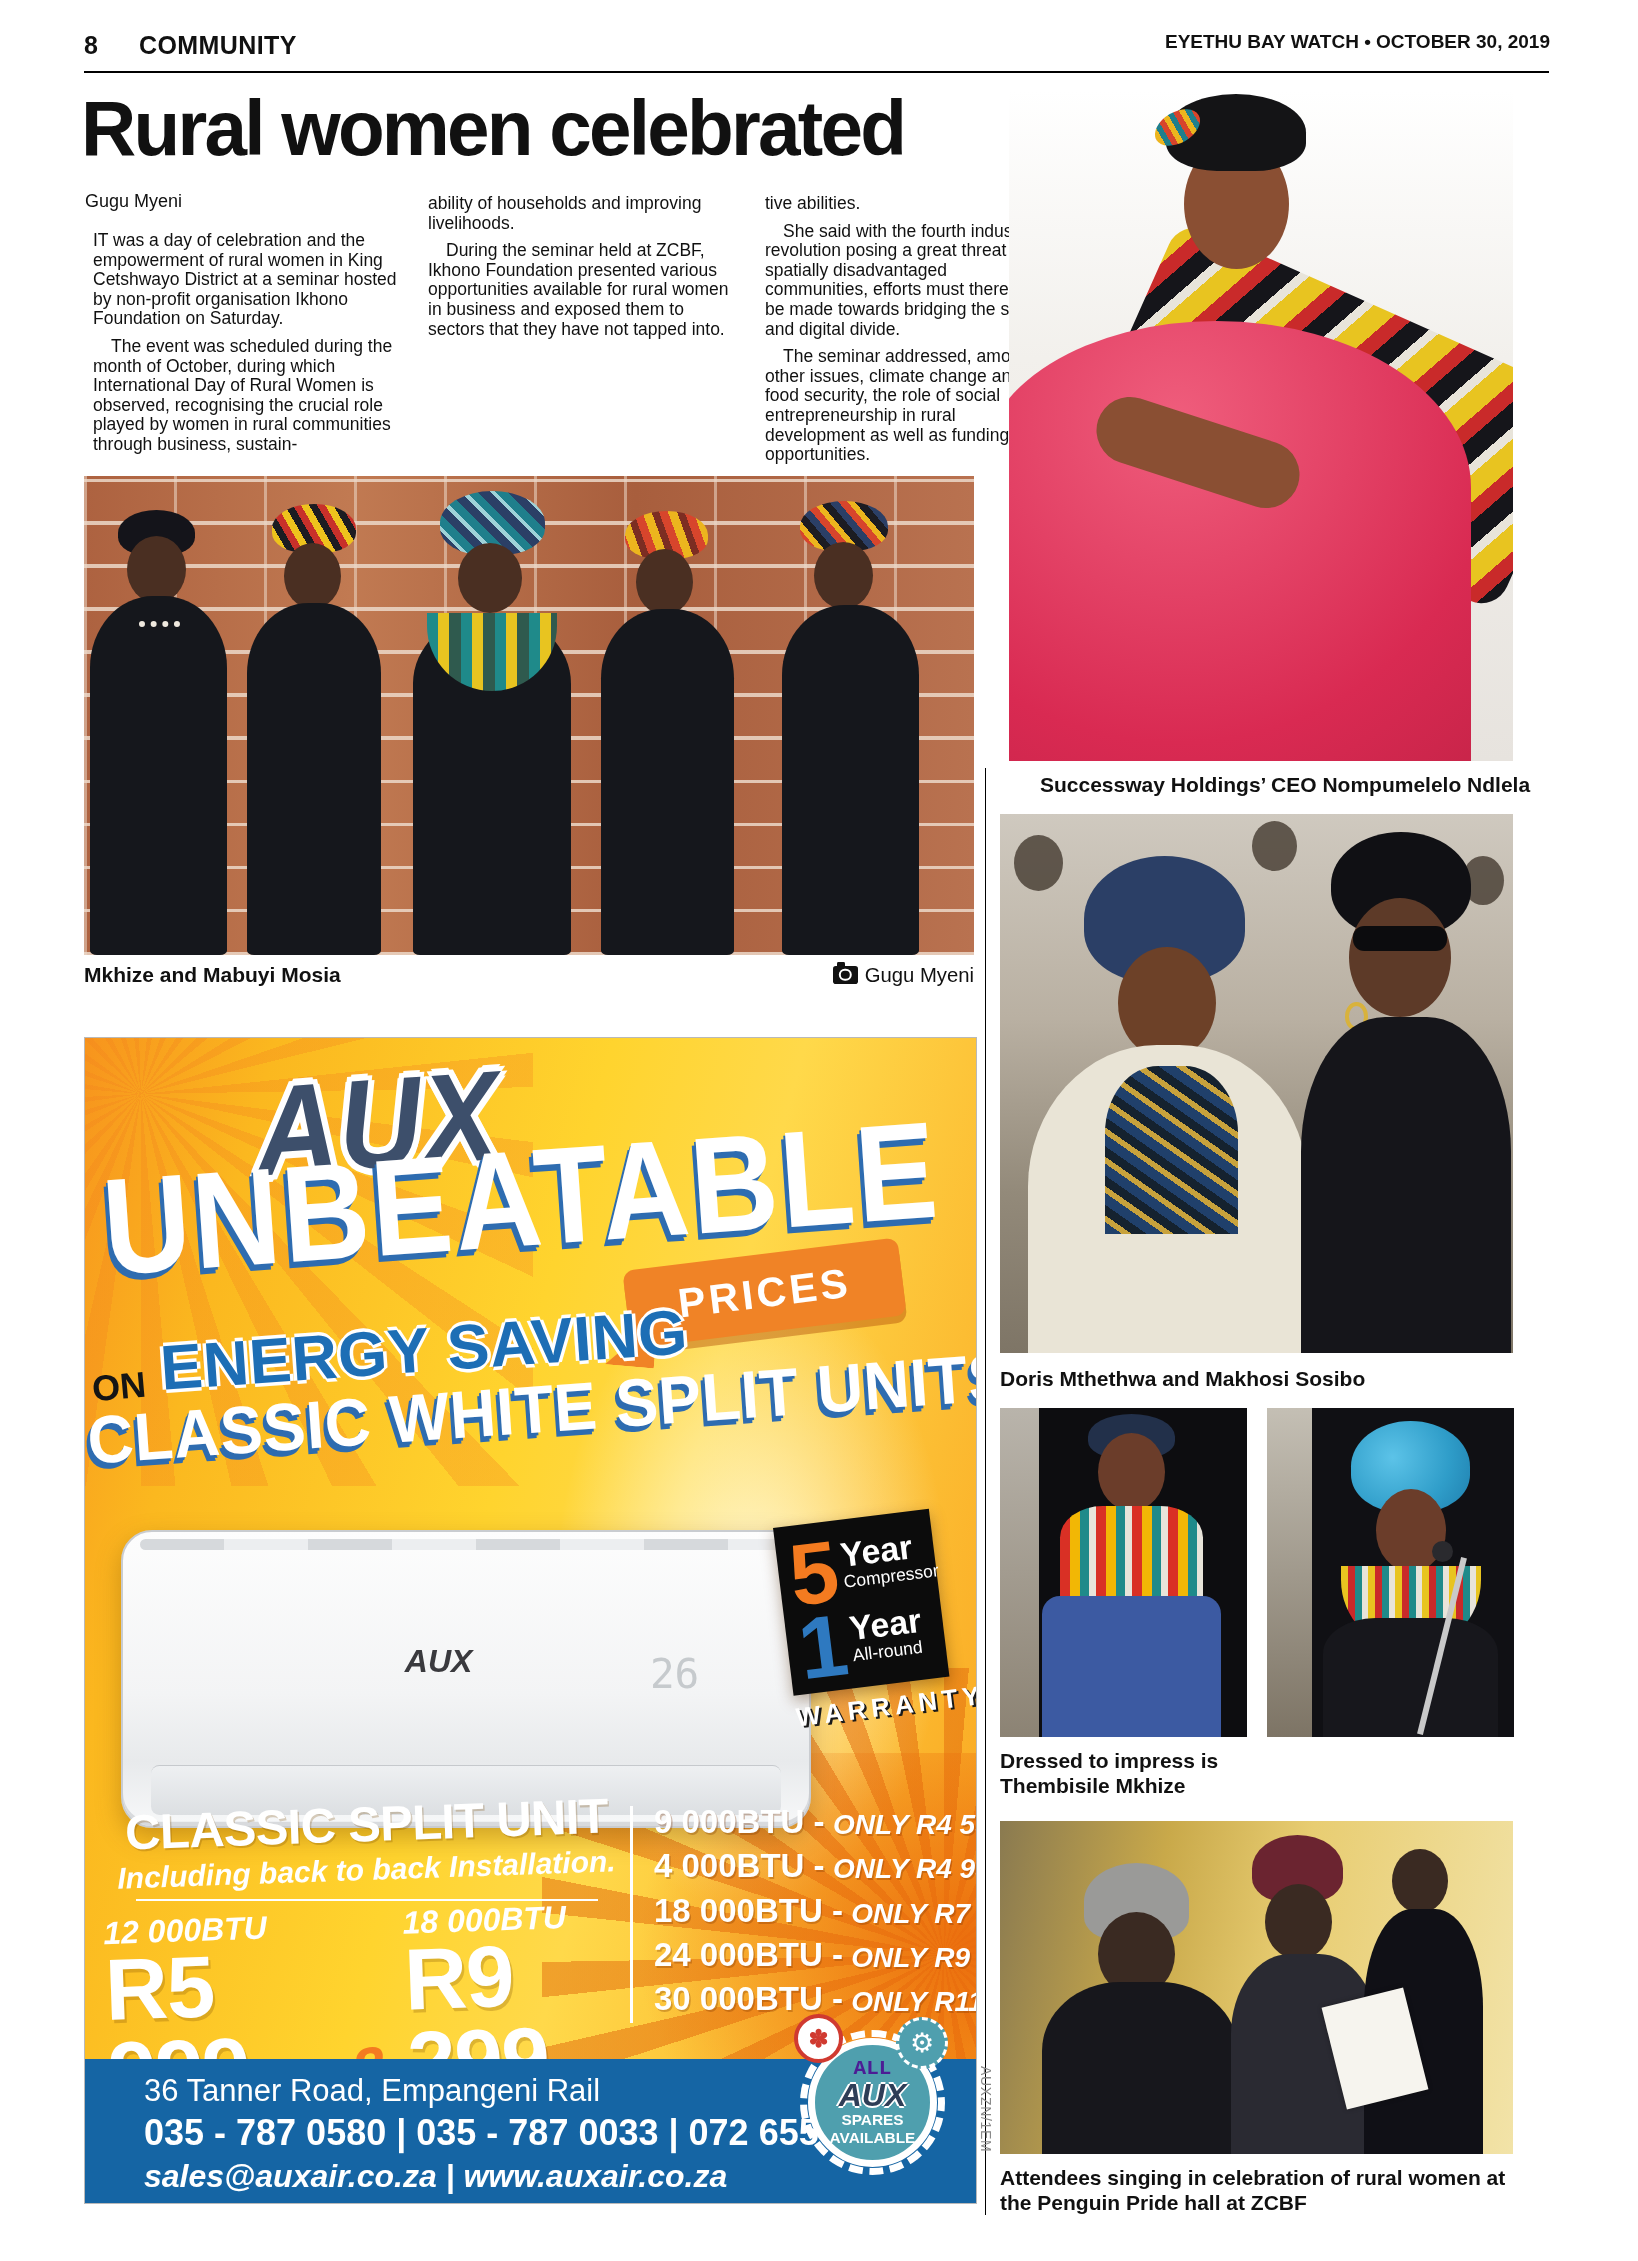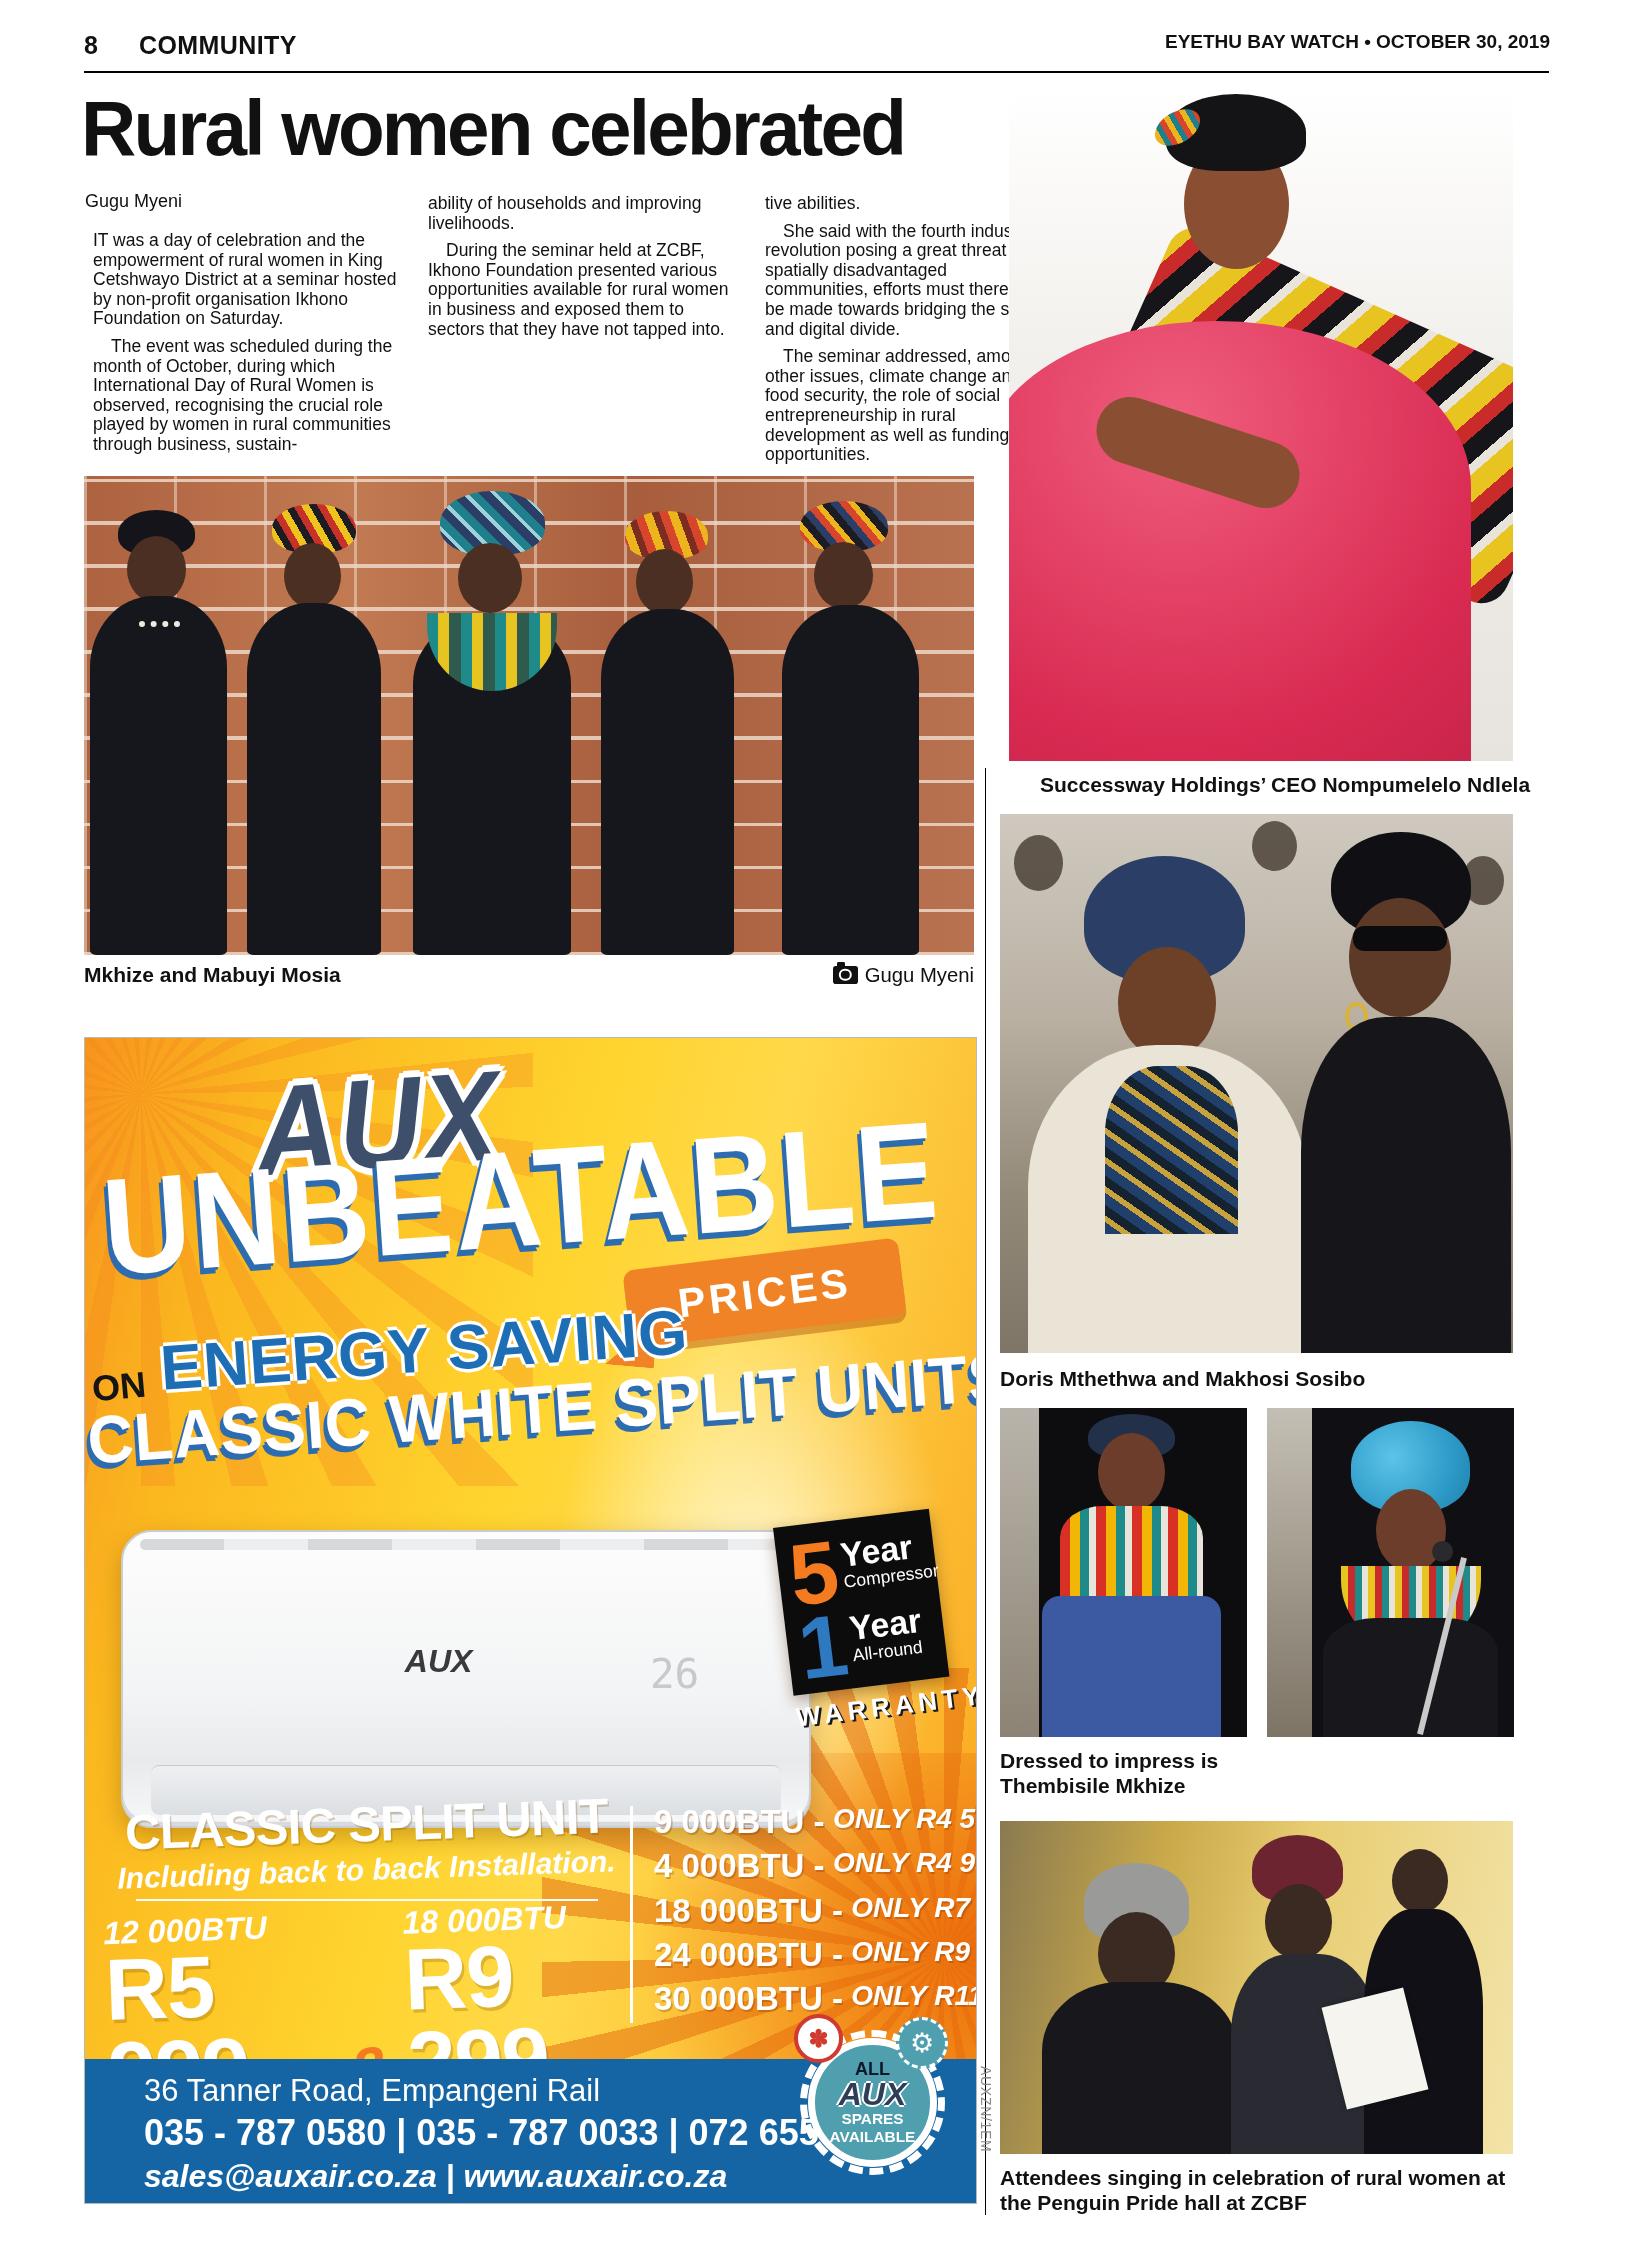--- a/index.html
+++ b/index.html
@@ -180,33 +180,33 @@
   .offer-sub{font-size:30px;font-style:italic;font-weight:bold;transform:rotate(-2deg);margin-top:1.4px;}
   .offer-line{width:462px;height:2.1px;background:#fff;margin:11.2px auto 7px;}
   .offer-row{display:flex;align-items:flex-end;justify-content:center;transform:rotate(-2deg);}
   .offer-colL{text-align:left;}
   .offer-btu{font-size:32px;font-weight:bold;font-style:italic;line-height:1;}
   .offer-price{font-size:87px;font-weight:bold;line-height:.95;letter-spacing:-1.4px;text-shadow:2.1px 3.5px 0 rgba(120,70,0,.25);}
   .offer-amp{font-size:73px;font-weight:bold;font-style:italic;color:#f47b20;margin:0 12.6px;transform:rotate(-6deg);line-height:.9;}
 
   .pdivider{left:545px;top:768px;width:2.8px;height:217px;background:#fff;}
   .plist{left:569px;top:765px;width:322px;color:#fff;}
-  .prow{display:flex;align-items:flex-start;white-space:nowrap;margin-bottom:6.3px;}
+  .prow{display:flex;align-items:flex-end;white-space:nowrap;margin-bottom:6.3px;}
   .pbtu{font-size:33px;font-weight:bold;text-shadow:1.4px 2.1px 0 rgba(120,50,0,.3);}
   .pprice{font-size:28px;font-weight:bold;font-style:italic;margin-left:8.4px;text-shadow:1.4px 2.1px 0 rgba(120,50,0,.3);}
 
   .ad-footer{left:0;top:1021px;width:891px;height:144px;background:#1565a4;}
   .ft-address{position:absolute;left:59px;top:14px;font-size:31px;color:#fff;}
   .ft-phones{position:absolute;left:59px;top:53px;font-size:36px;font-weight:bold;color:#fff;}
   .ft-web{position:absolute;left:59px;top:99px;font-size:32px;font-weight:bold;font-style:italic;color:#fff;}
 
   .badge{left:723px;top:1000px;width:115px;height:115px;border-radius:50%;background:#4f9fae;
      border:7px solid #fff;outline:7px dashed #fff;outline-offset:1.4px;
      display:flex;flex-direction:column;align-items:center;justify-content:center;text-align:center;z-index:5;}
-  .badge-all{font-size:18px;font-weight:bold;color:#0f172a;line-height:1;}
+  .badge-all{font-size:21px;font-weight:bold;color:#4c1d95;line-height:1;font-family:Liberation Mono, monospace;}
   .badge-aux{font-size:32px;font-weight:bold;font-style:italic;color:#2e3e57;line-height:1;
      text-shadow:-2.1px 0 0 #fff,2.1px 0 0 #fff,0 -2.1px 0 #fff,0 2.1px 0 #fff;}
   .badge-sp{font-size:15.4px;font-weight:bold;color:#fff;line-height:1.15;}
   .badge-snow{position:absolute;left:-21px;top:-31px;width:41px;height:41px;border-radius:50%;background:#fff;border:4.2px solid #d03a30;
      display:flex;align-items:center;justify-content:center;font-size:24px;color:#d03a30;font-weight:bold;}
   .badge-gear{position:absolute;right:-18px;top:-28px;width:46px;height:46px;border-radius:50%;background:#4f9fae;border:3.5px dashed #fff;
      display:flex;align-items:center;justify-content:center;font-size:27px;color:#fff;}
   .ad-key{left:978px;top:2066px;writing-mode:vertical-rl;font-size:14px;color:#8a8a8a;letter-spacing:0.7px;}
 </style>
 </head>

